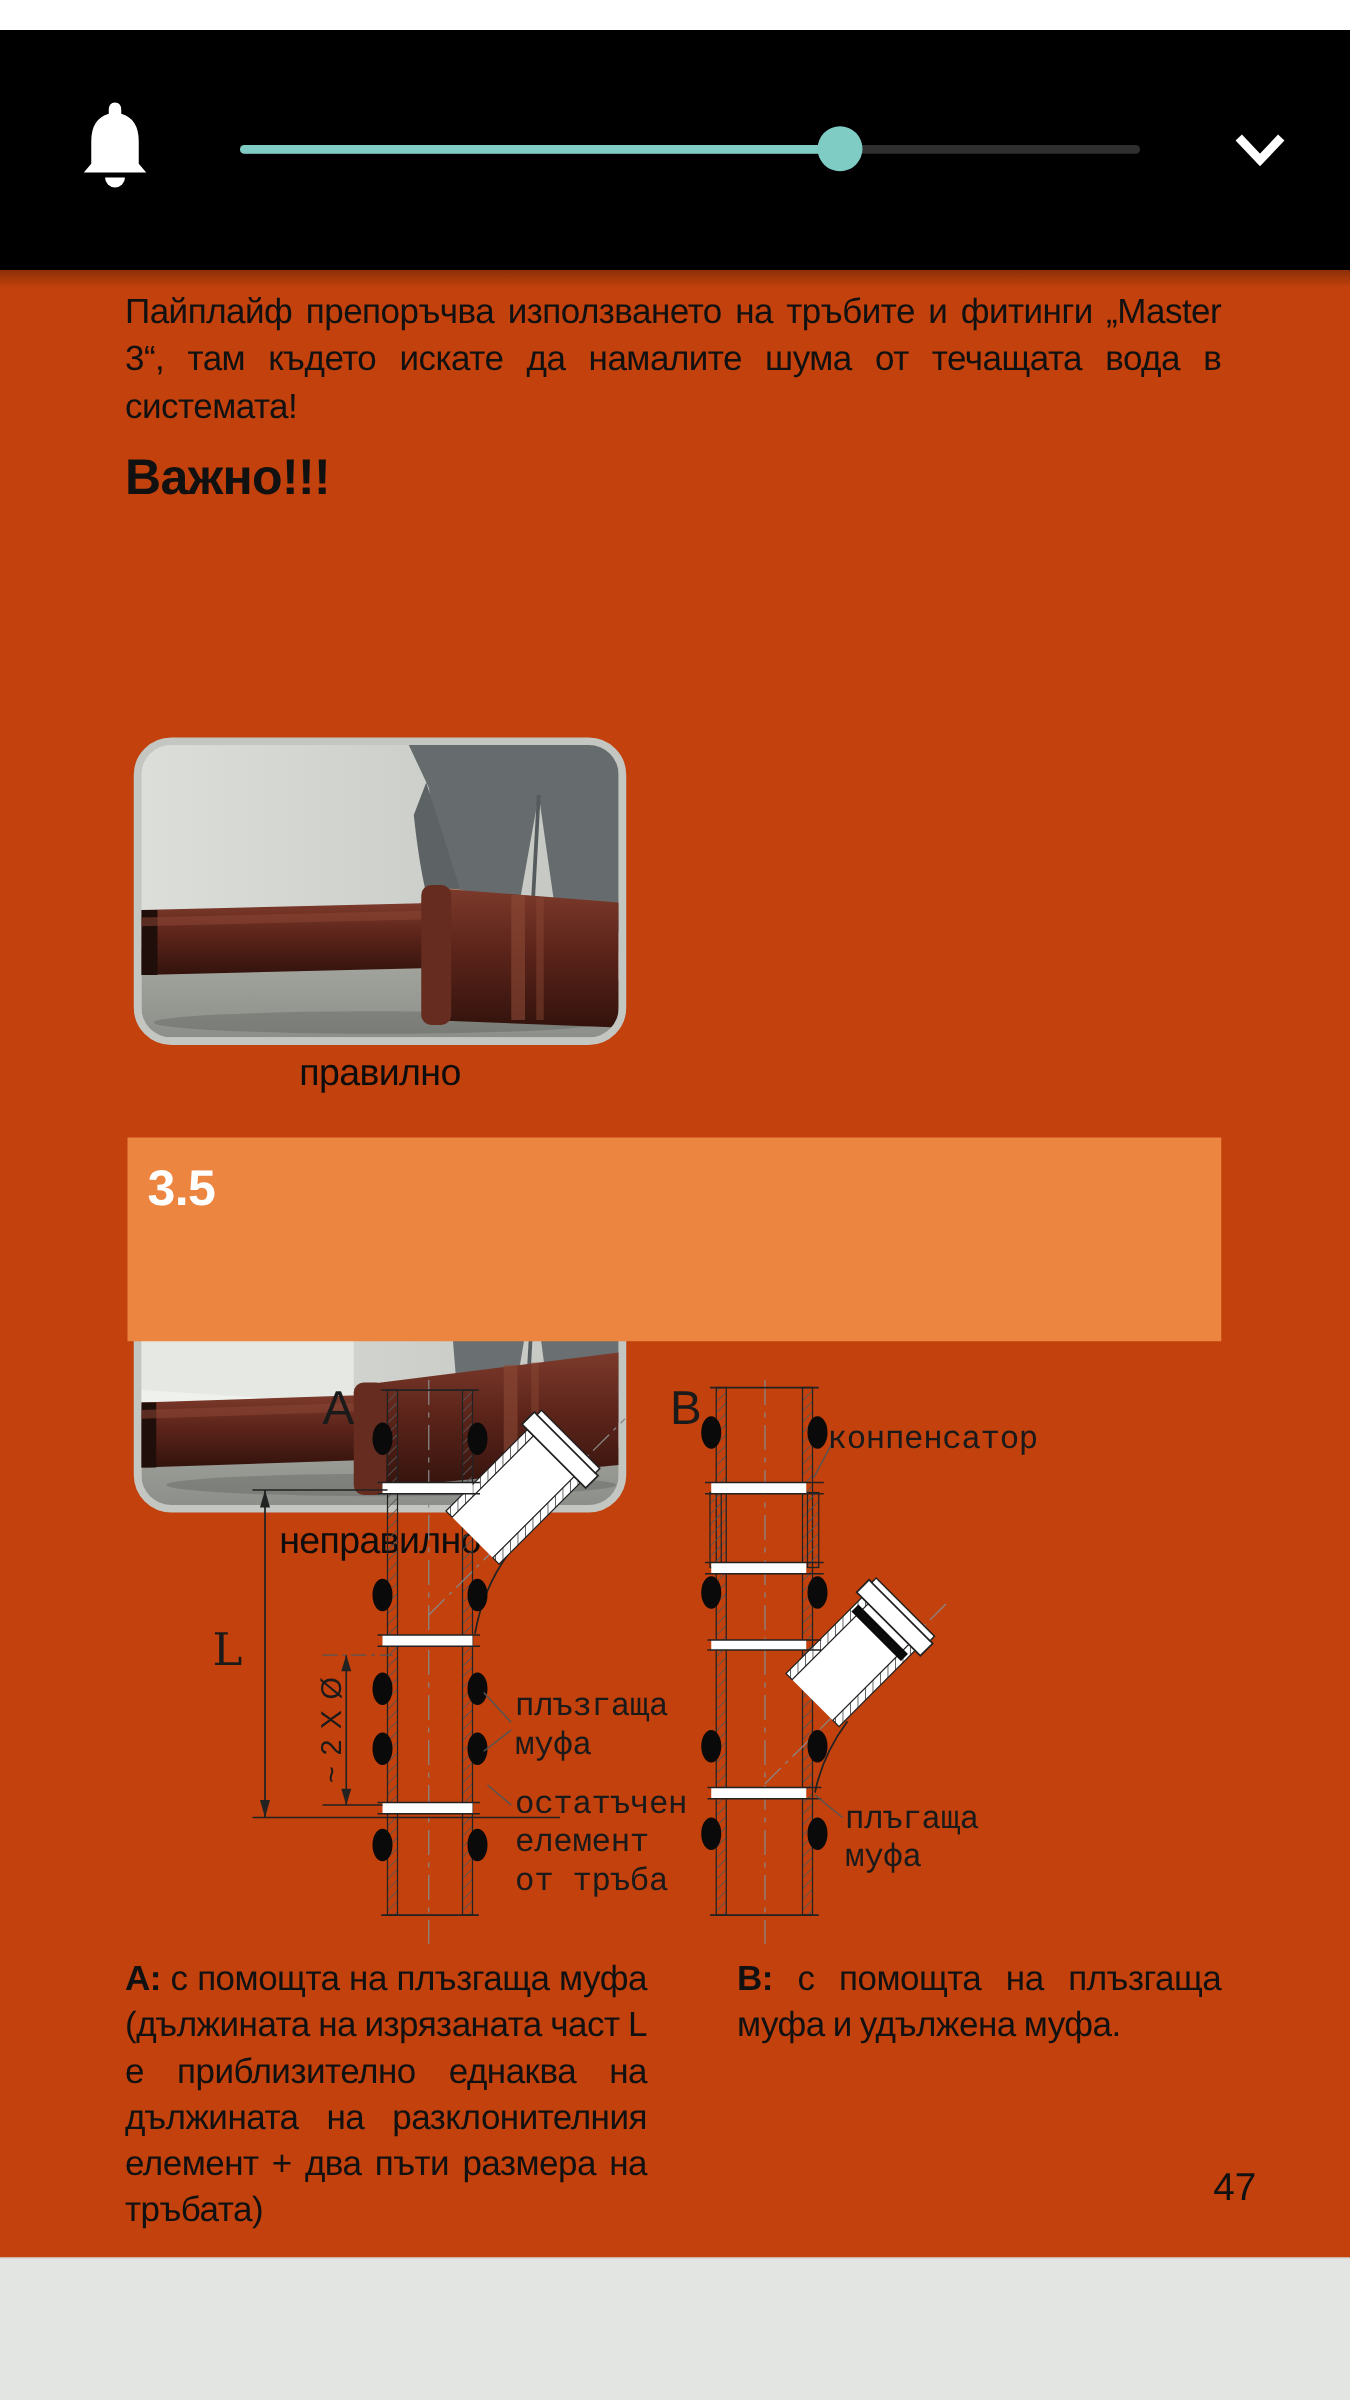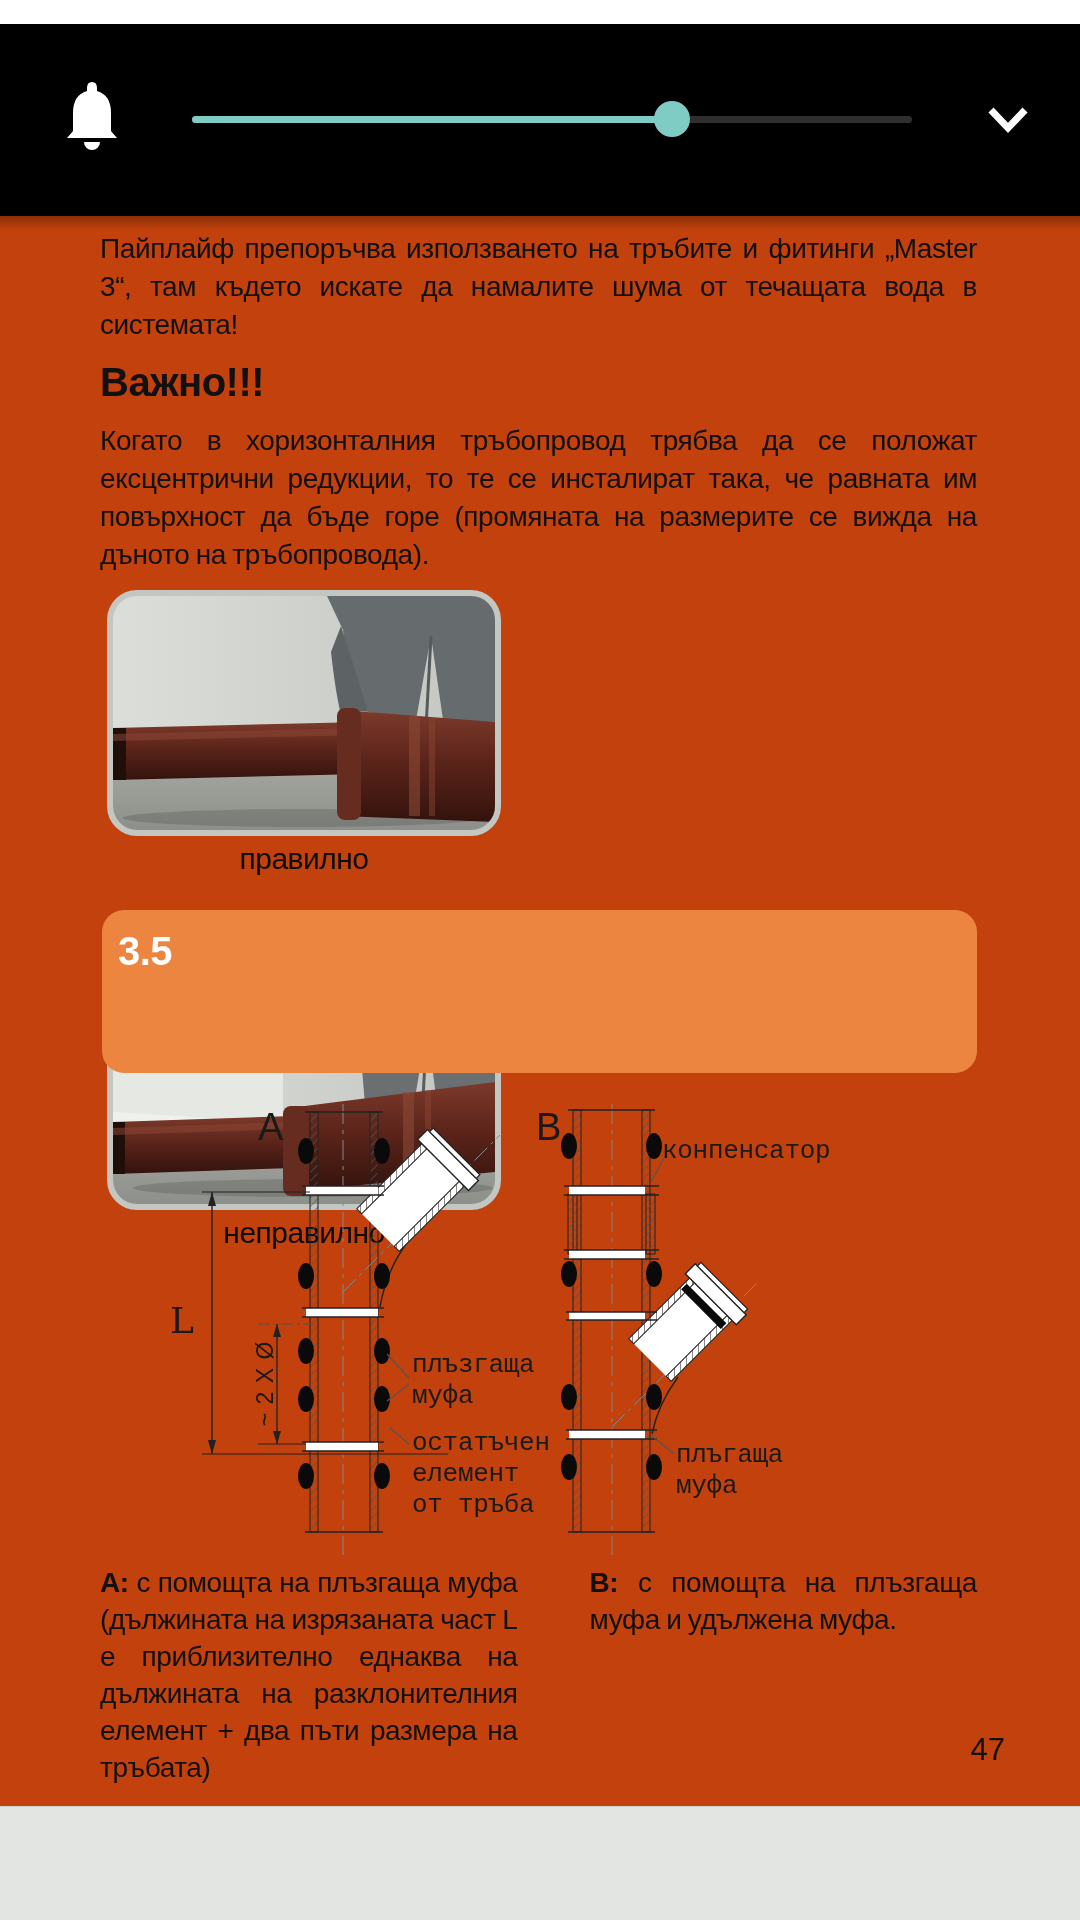--- a/index.html
+++ b/index.html
@@ -29,21 +29,21 @@
   .photos{position:absolute;left:107px;top:566px;display:flex;gap:88px;flex-direction:column;}
   .photos figure{margin:0;width:394px;}
   .photo{width:382px;height:234px;border:6px solid #c3c6c1;border-radius:30px;
           overflow:hidden;background:#c6c9c3;}
   .photo svg{display:block;}
   figcaption{margin-top:6px;text-align:center;font-size:30px;letter-spacing:-0.5px;color:#0d0d0d;}
 
   
   .section-header{position:absolute;left:102px;top:886px;width:875px;height:163px;
           background:#ec8540;color:#fff;display:flex;box-sizing:border-box;
-          padding:14px 0 0 16px;font-weight:700;font-size:40px;line-height:54px;letter-spacing:-0.5px;border-radius:22px;}
+          padding:14px 0 0 16px;font-weight:700;font-size:40px;line-height:54px;letter-spacing:-0.5px;}
   .sec-num{width:52px;flex:none;}
   .sec-title{white-space:pre-line;}
 
   
   .diagrams{position:absolute;left:100px;top:1078px;width:877px;height:460px;}
   .diagrams svg{position:absolute;left:0;top:0;}
   .dlabel{position:absolute;font-size:26px;line-height:31px;white-space:pre-line;
           letter-spacing:-0.3px;color:#1a1a1a;font-family:Liberation Mono, monospace;}
   .dletter{position:absolute;font-size:38px;font-weight:400;color:#1a1a1a;}
   .dim-L{position:absolute;left:70px;top:198px;font-family:"DejaVu Serif",serif;font-size:36px;color:#1a1a1a;}
@@ -86,21 +86,20 @@
         <polyline points="7,8 24,26 41,8" fill="none" stroke="#fff" stroke-width="7" stroke-linecap="butt"></polyline>
       </svg>
     </span>
   </header>
   <div class="topbar-shadow"></div>
 
   <p class="body-text intro">Пайплайф препоръчва използването на тръбите и фитинги „Master 3“, там където искате да намалите шума от течащата вода в системата!</p>
 
   <h2 class="important-h">Важно!!!</h2>
 
-  <p class="body-text important-p">Когато в хоризонталния тръбопровод трябва да се положат ексцентрични редукции, то те се инсталират така, че равната им повърхност да бъде горе (промяната на размерите се вижда на дъното на тръбопровода).</p>
 
   <div class="photos">
     <figure>
       <div class="photo">
         <svg width="382" height="234" viewBox="0 0 382 234">
           <defs>
             <linearGradient id="pwall" x1="0" y1="0" x2="1" y2="0">
               <stop offset="0" stop-color="#dcded9"></stop>
                 <stop offset="1" stop-color="#c2c5c0"></stop>
             </linearGradient>

